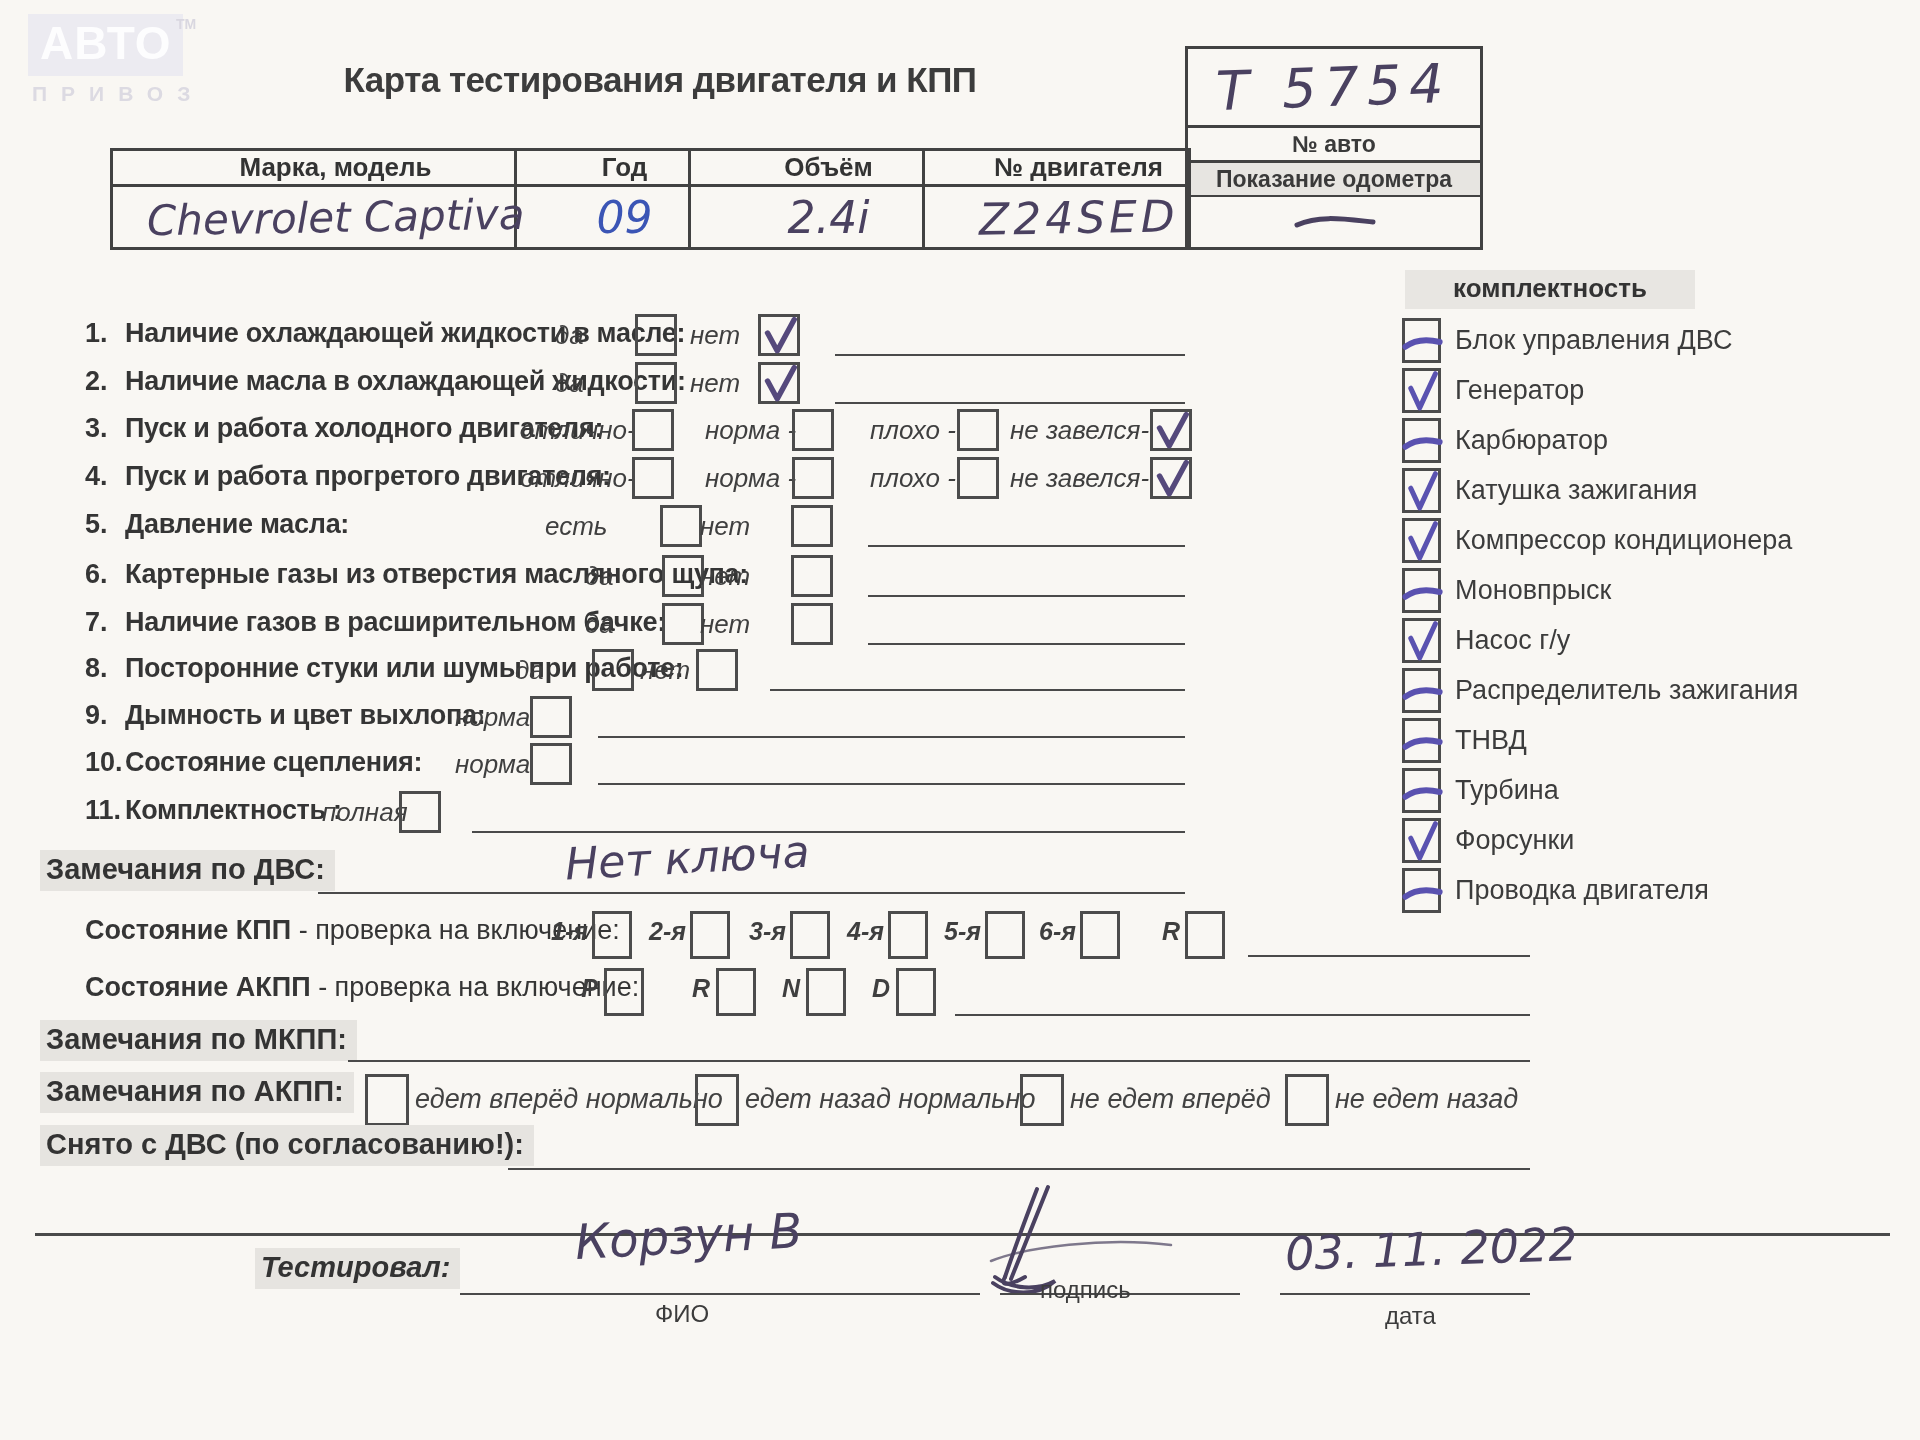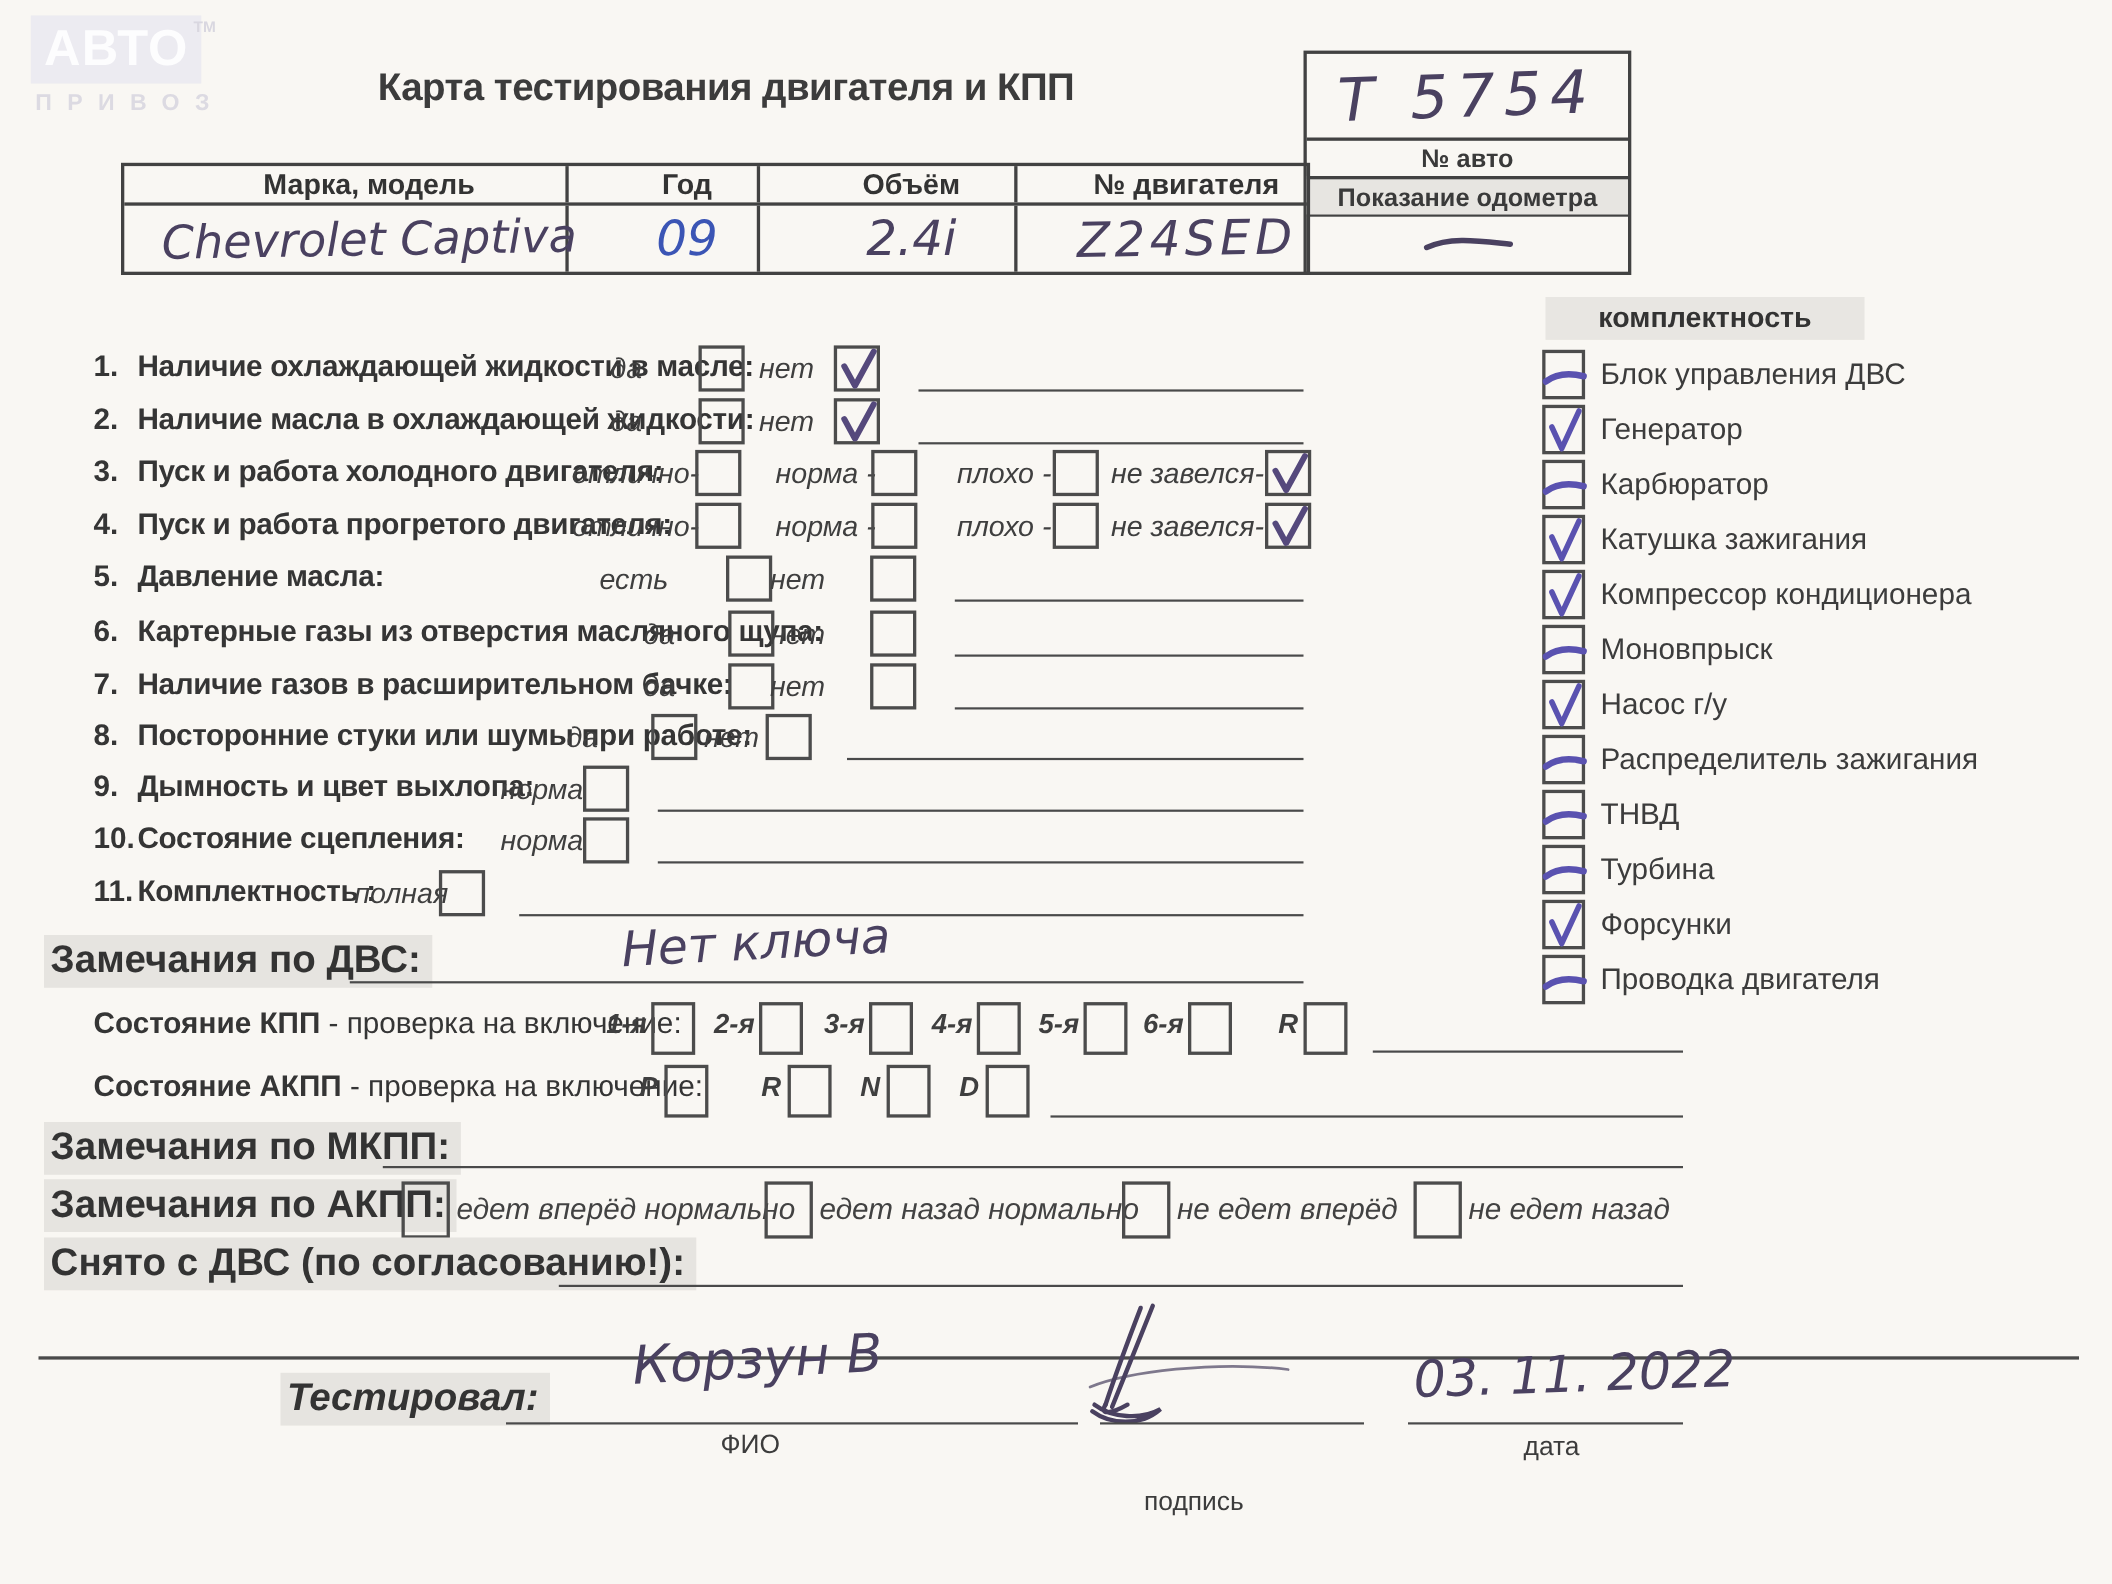--- a/index.html
+++ b/index.html
@@ -36,21 +36,21 @@
   .hand-blue{color:#3b55b5;}
   
   .crow{position:absolute;left:0;width:1920px;height:44px;}
   .cnum{position:absolute;left:85px;top:0;font-weight:bold;font-size:27px;color:#353535;}
   .clabel{position:absolute;left:125px;top:0;font-weight:bold;font-size:27px;color:#353535;letter-spacing:-0.3px;white-space:nowrap;}
   .copt{position:absolute;top:2px;font-style:italic;font-weight:400;font-size:26px;color:#3f3f3f;white-space:nowrap;}
   .cbox{position:absolute;top:-4px;width:36px;height:36px;border:3px solid #4c4c4c;color:#55497c;}
   .cbox svg,.ebox svg{position:absolute;left:-2px;top:-2px;width:115%;height:118%;overflow:visible;}
   .uline{position:absolute;top:36px;height:2px;background:#4a4a4a;}
   
-  .hl{position:absolute;background:#e6e4e0;font-weight:bold;font-size:35px;color:#333;padding:3px 10px 5px 6px;white-space:nowrap;}
+  .hl{position:absolute;background:#e6e4e0;font-weight:bold;font-size:29px;color:#333;padding:3px 10px 5px 6px;white-space:nowrap;}
   .sline{position:absolute;height:2px;background:#4a4a4a;}
   .seclabel{position:absolute;font-size:27px;color:#353535;white-space:nowrap;}
   .seclabel b{font-weight:bold;}
   .gopt{position:absolute;top:2px;font-style:italic;font-weight:600;font-size:25px;color:#3f3f3f;text-align:right;white-space:nowrap;}
   .gbox{position:absolute;top:-4px;width:34px;height:42px;border:3px solid #4c4c4c;}
   .akbox{position:absolute;top:-2px;width:38px;height:46px;border:3px solid #4c4c4c;}
   .aklabel{position:absolute;top:8px;font-style:italic;font-weight:500;font-size:27px;color:#424242;white-space:nowrap;}
   
   .equip-header{position:absolute;left:1405px;top:270px;width:290px;background:#e8e6e2;
     text-align:center;font-weight:bold;font-size:26px;color:#333;padding:3px 0 5px 0;}
@@ -400,19 +400,19 @@
   <svg class="sig-svg" style="left:975px;top:1185px" width="210" height="120" viewBox="0 0 210 120">
     <g stroke="#4a4160" fill="none" stroke-linecap="round">
       <path d="M62 4 C 52 30, 40 62, 30 92" stroke-width="4"></path>
       <path d="M73 2 C 62 30, 48 64, 36 94" stroke-width="4"></path>
       <path d="M30 92 C 24 102, 36 100, 50 92" stroke-width="4"></path>
       <path d="M16 76 C 50 62, 130 52, 196 60" stroke-width="2.5" opacity="0.7"></path>
       <path d="M20 92 C 36 104, 62 106, 80 96 C 62 112, 34 110, 18 98" stroke-width="4"></path>
     </g>
   </svg>
   <span class="sline" style="left:1000px;top:1293px;width:240px"></span>
-  <span class="caption" style="left:1040px;top:1352px">подпись</span>
+  <span class="caption" style="left:1040px;top:1276px">подпись</span>
 
   <span class="hand" style="position:absolute;left:1285px;top:1222px;font-size:46px;transform:rotate(-2deg);">03. 11. 2022</span>
   <span class="sline" style="left:1280px;top:1293px;width:250px"></span>
   <span class="caption" style="left:1385px;top:1302px">дата</span>
 
 </div>
 
 </body></html>

